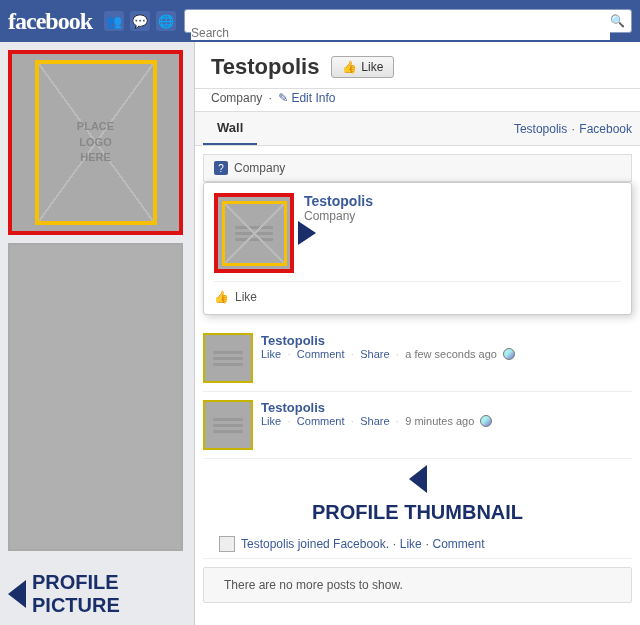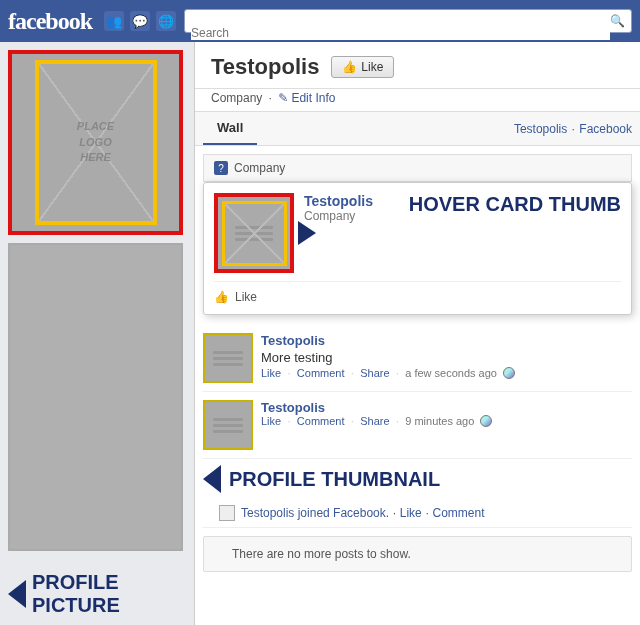--- a/index.html
+++ b/index.html
@@ -94,21 +94,20 @@
     }
     .profile-pic-inner {
       border: 4px solid #f7c000;
       width: 122px;
       height: 165px;
       display: flex;
       flex-direction: column;
       align-items: center;
       justify-content: center;
       position: relative;
-      font-style: italic;
     }
     .profile-pic-inner::before,
     .profile-pic-inner::after {
       content: '';
       position: absolute;
       background: #bbb;
       width: 2px;
     }
     .placeholder-cross {
       position: absolute;
@@ -365,21 +364,21 @@
       border: 1px solid #aaa;
       background: #eee;
       display: inline-block;
     }
     .join-notice a { color: #3b5998; text-decoration: none; }
 
     
     .no-more-posts {
       background: #f7f7f7;
       border: 1px solid #ddd;
-      padding: 10px 28px;
+      padding: 10px 20px;
       font-size: 12px;
       color: #555;
       margin-top: 8px;
       border-radius: 2px;
     }
 
     
     .sidebar-label {
       display: flex;
       align-items: center;
@@ -518,41 +517,37 @@
                 </div>
               </div>
             </div>
 
             <div style="position:absolute; right:-22px; top:50%; transform:translateY(-50%); width:0;height:0;border-top:12px solid transparent;border-bottom:12px solid transparent;border-left:18px solid #1a2f6a;"></div>
           </div>
           <div class="hover-card-info">
             <div class="hover-card-name">Testopolis</div>
             <div class="hover-card-type">Company</div>
           </div>
-          <div style="display:flex;align-items:center;margin-left:8px;">
-            <span style="font-size:20px;font-weight:900;color:#1a2f6a;text-transform:uppercase;white-space:nowrap;">HOVER CARD THUMB</span>
-          </div>
         </div>
         <div class="hover-card-like">
           <span>👍</span>
           <span>Like</span>
         </div>
       </div>
 
       <div class="post-item">
         <div class="post-thumb">
           <div class="lines-placeholder">
             <div class="line-placeholder"></div>
             <div class="line-placeholder"></div>
             <div class="line-placeholder"></div>
           </div>
         </div>
         <div class="post-body">
           <div class="post-author">Testopolis</div>
-          <div class="post-text">More testing</div>
           <div class="post-actions">
             <a>Like</a>
             <span class="dot">·</span>
             <a>Comment</a>
             <span class="dot">·</span>
             <a>Share</a>
             <span class="dot">·</span>
             <span>a few seconds ago</span>
             <span class="globe-icon"></span>
           </div>
@@ -575,21 +570,21 @@
             <a>Comment</a>
             <span class="dot">·</span>
             <a>Share</a>
             <span class="dot">·</span>
             <span>9 minutes ago</span>
             <span class="globe-icon"></span>
           </div>
         </div>
       </div>
 
-      <div class="profile-thumb-label" style="margin: 6px 0;">
+      <div class="profile-thumb-label" style="margin: 6px 0; flex-direction: column;">
         <div class="arrow-left"></div>
         <span class="big-label">PROFILE THUMBNAIL</span>
       </div>
 
       <div class="join-notice">
         <span class="join-icon"></span>
         <span>
           <a>Testopolis joined Facebook.</a>
           <span> · </span>
           <a>Like</a>

